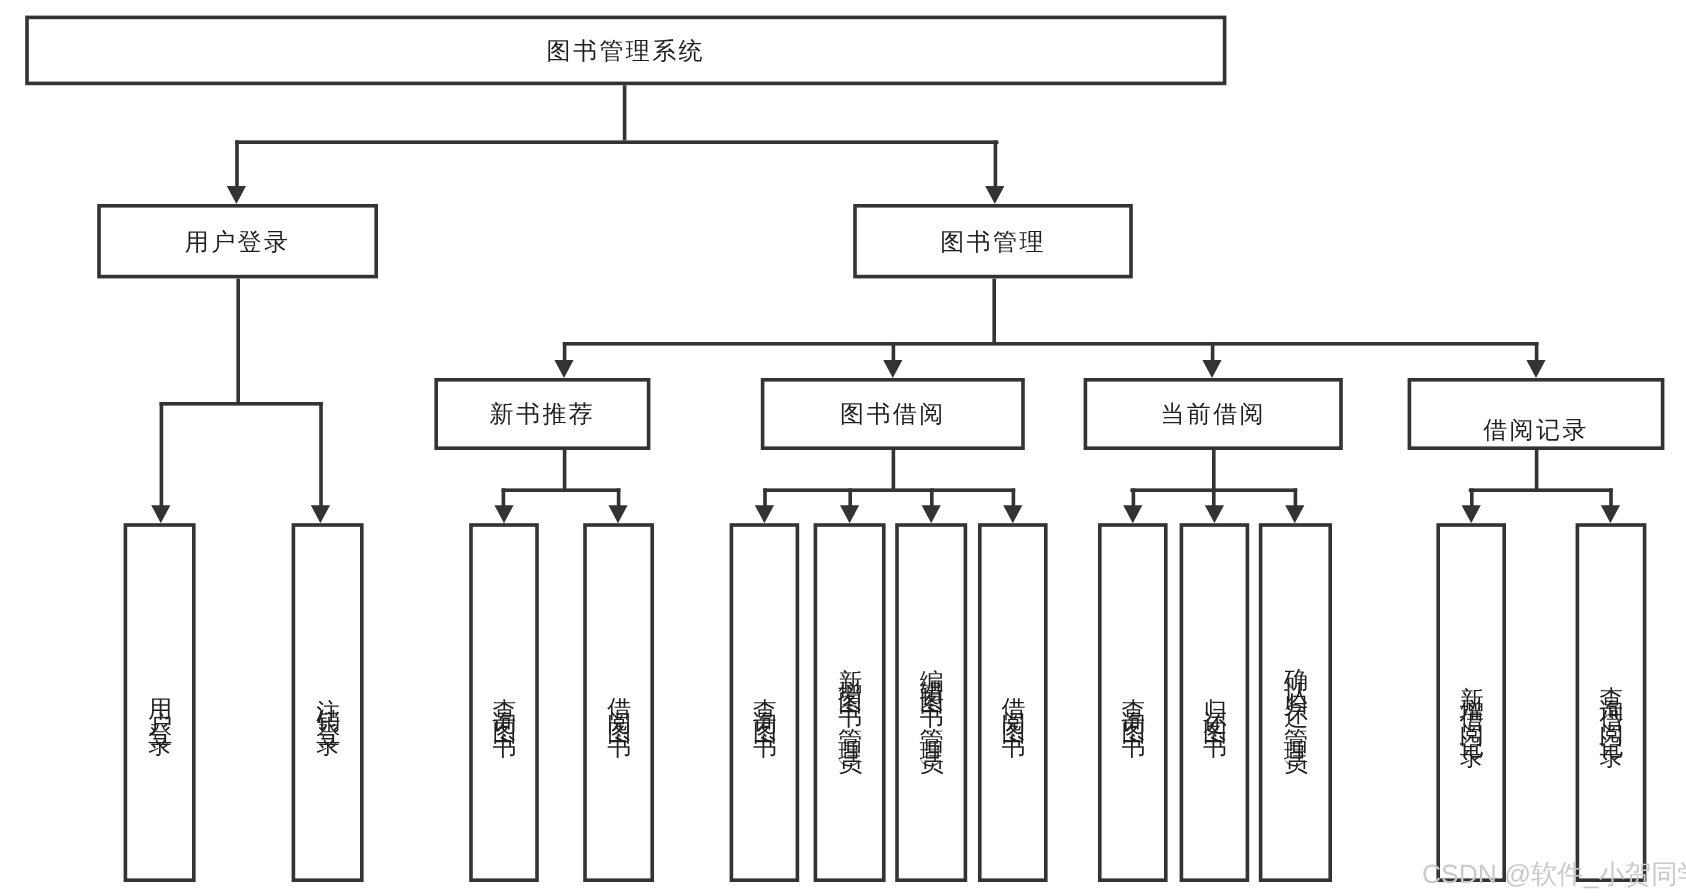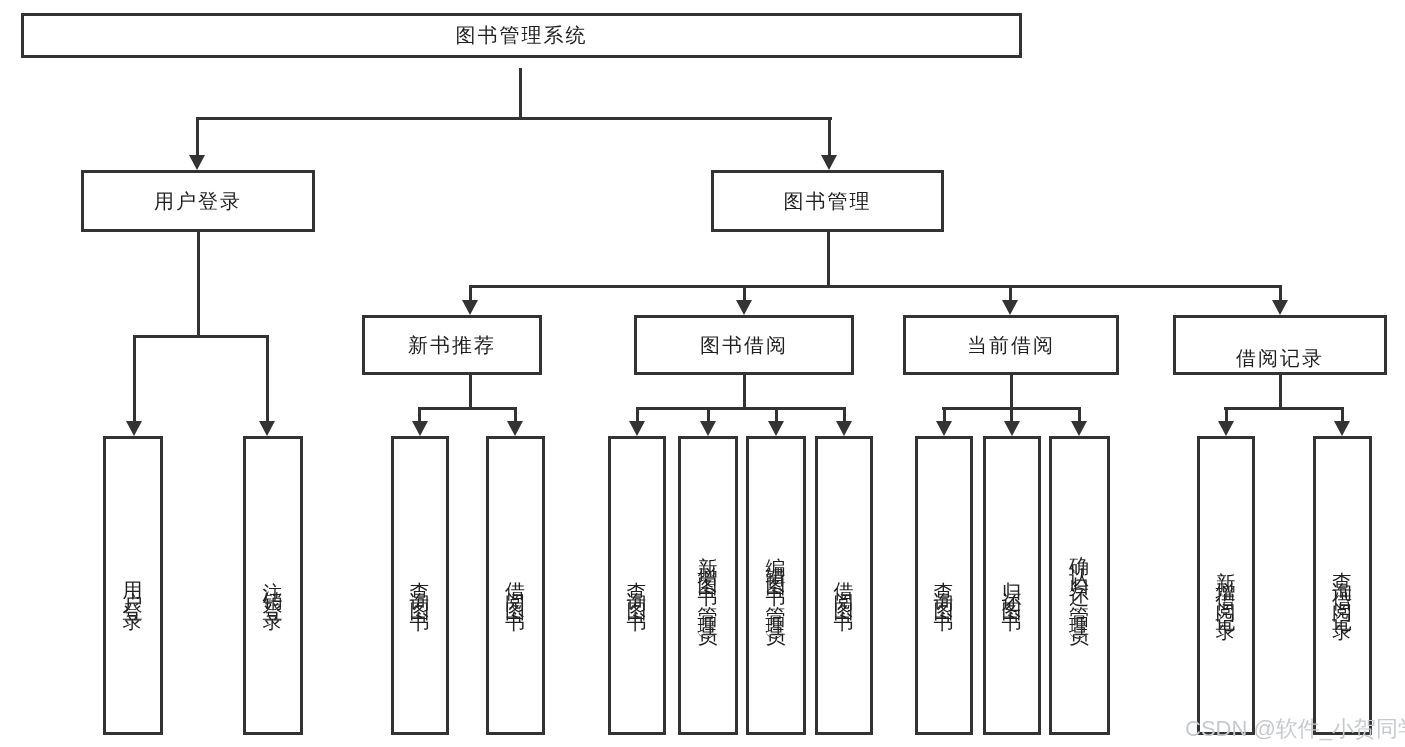--- a/index.html
+++ b/index.html
@@ -54,21 +54,21 @@
     letter-spacing: 0px;
     z-index: 5;
     white-space: nowrap;
   }
 </style>
 </head>
 <body>
 
 <div class="canvas">
 
-  <div class="box" style="left:21px; top:13px; width:1001px; height:45px;">
+  <div class="box" style="left:21px; top:13px; width:1001px; height:58px;">
     <span>图书管理系统</span>
   </div>
 
   <div class="vline" style="left:519px; top:68px; height:49px;"></div>
   <div class="hline" style="left:196px; top:117px; width:636px;"></div>
   <div class="vline" style="left:196px; top:117px; height:40px;"></div>
   <div class="arrowhead" style="left:189px; top:155px;"></div>
   <div class="vline" style="left:828px; top:117px; height:40px;"></div>
   <div class="arrowhead" style="left:821px; top:155px;"></div>
 

